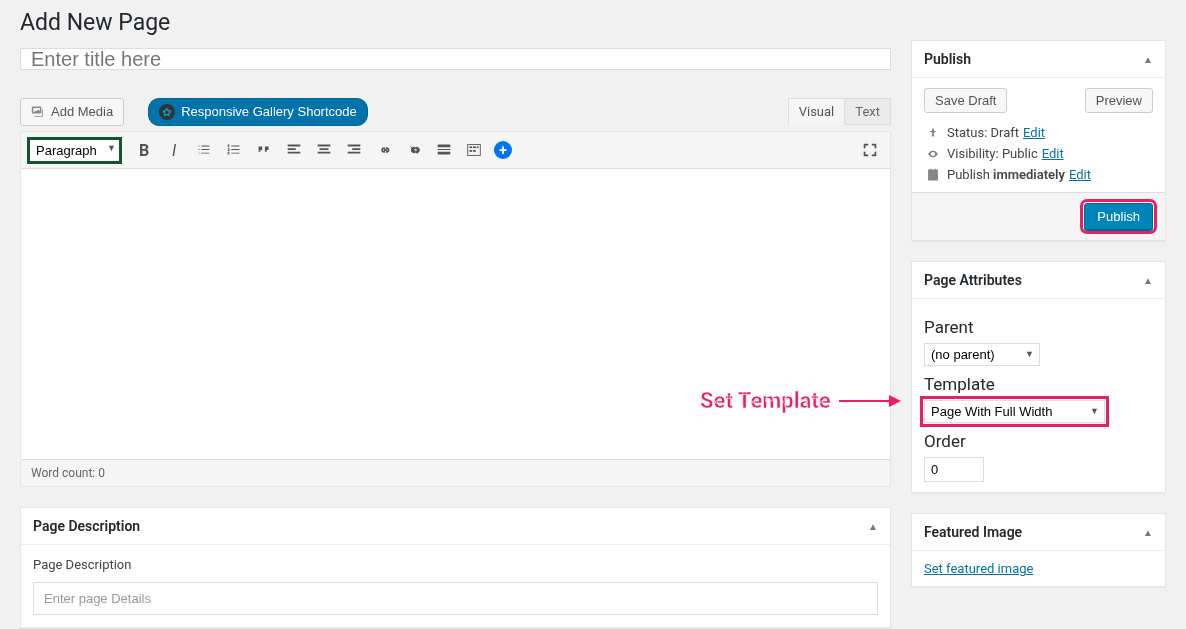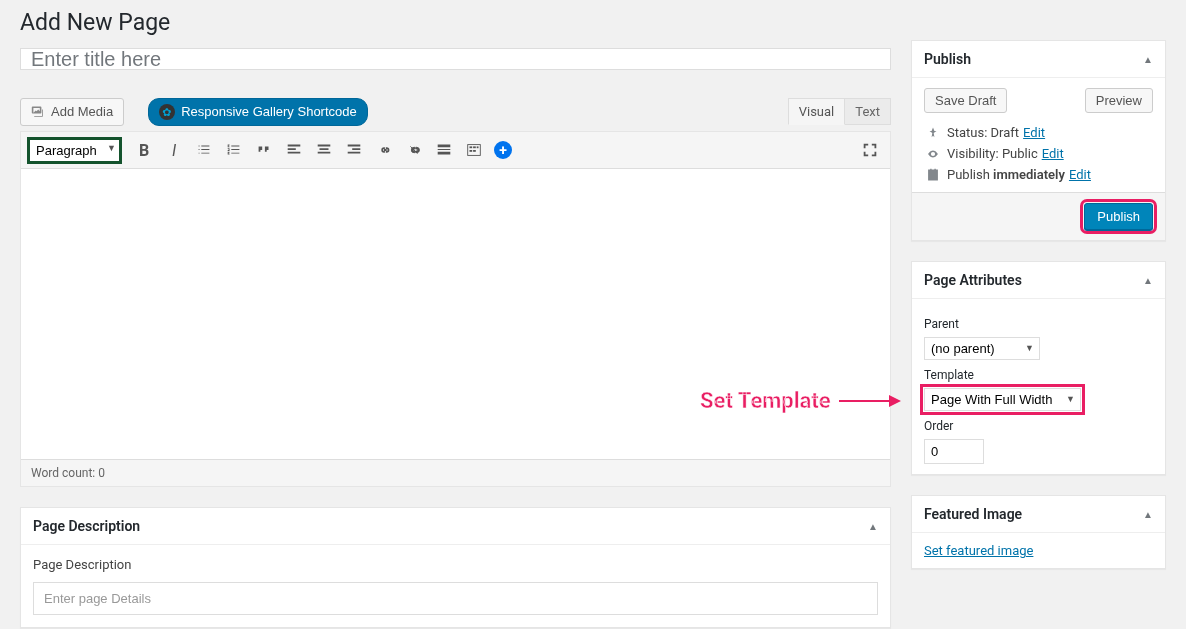--- a/index.html
+++ b/index.html
@@ -39,24 +39,24 @@
 .postbox-body { padding: 10px 12px; }
 .btn-small { border: 1px solid #ccc; background: #f7f7f7; padding: 4px 10px; border-radius: 3px; font-size: 13px; cursor: pointer; color: #555; }
 .publish-top { display: flex; justify-content: space-between; margin-bottom: 12px; }
 .pub-row { display: flex; align-items: center; font-size: 13px; color: #444; margin: 6px 0; }
 .pub-row .icon { width: 18px; color: #82878c; margin-right: 5px; display:flex; align-items:center; justify-content:center; }
 .pub-row a { color: #0073aa; text-decoration: underline; margin-left: 4px; cursor: pointer; }
 .pub-row b { font-weight: 600; }
 .publish-actions { background: #f5f5f5; border-top: 1px solid #ddd; padding: 10px 12px; display: flex; justify-content: flex-end; margin: 10px -12px -10px -12px; }
 .btn-primary { background: #0085ba; border: 1px solid #006799; color: #fff; padding: 5px 12px; border-radius: 3px; font-size: 13px; cursor: pointer; box-shadow: 0 1px 0 #006799; }
 .outline-red { outline: 3px solid #e91e63; outline-offset: 1px; }
-.attr-label { font-size: 12px; color: #23282d; margin: 8px 0 6px 0; display: block; }
+.attr-label { font-size: 17px; color: #23282d; margin: 8px 0 6px 0; display: block; }
 .select-ctl { border: 1px solid #ddd; background: #fff; font-size: 13px; padding: 3px 22px 3px 6px; appearance: none; }
 .parent-sel { width: 116px; }
-.template-sel { width: 157px; }
+.template-sel { width: 181px; }
 .order-input { border: 1px solid #ddd; padding: 4px 6px; width: 60px; font-size: 13px; }
 .help-text { font-size: 13px; color: #444; margin-top: 14px; line-height: 1.4; }
 .feat-link { color: #0073aa; text-decoration: underline; font-size: 13px; cursor: pointer; }
 .desc-input { width: 100%; border: 1px solid #ddd; padding: 8px 10px; font-size: 13px; margin-top: 10px; }
 .desc-input::placeholder { color: #999; }
 .annotation { position: absolute; left: 700px; top: 388px; display: flex; align-items: center; pointer-events: none; }
 .annotation-text { font-size: 22px; font-weight: 700; color: #e91e63; -webkit-text-stroke: 0.5px #fff; text-shadow: 0 0 2px #fff; }
 .arrow { width: 60px; height: 2px; background: #e91e63; margin-left: 8px; position: relative; }
 .arrow::after { content: ""; position: absolute; right: -2px; top: -5px; width: 0; height: 0; border-left: 12px solid #e91e63; border-top: 6px solid transparent; border-bottom: 6px solid transparent; }
 .rel-wrap { position: relative; }

